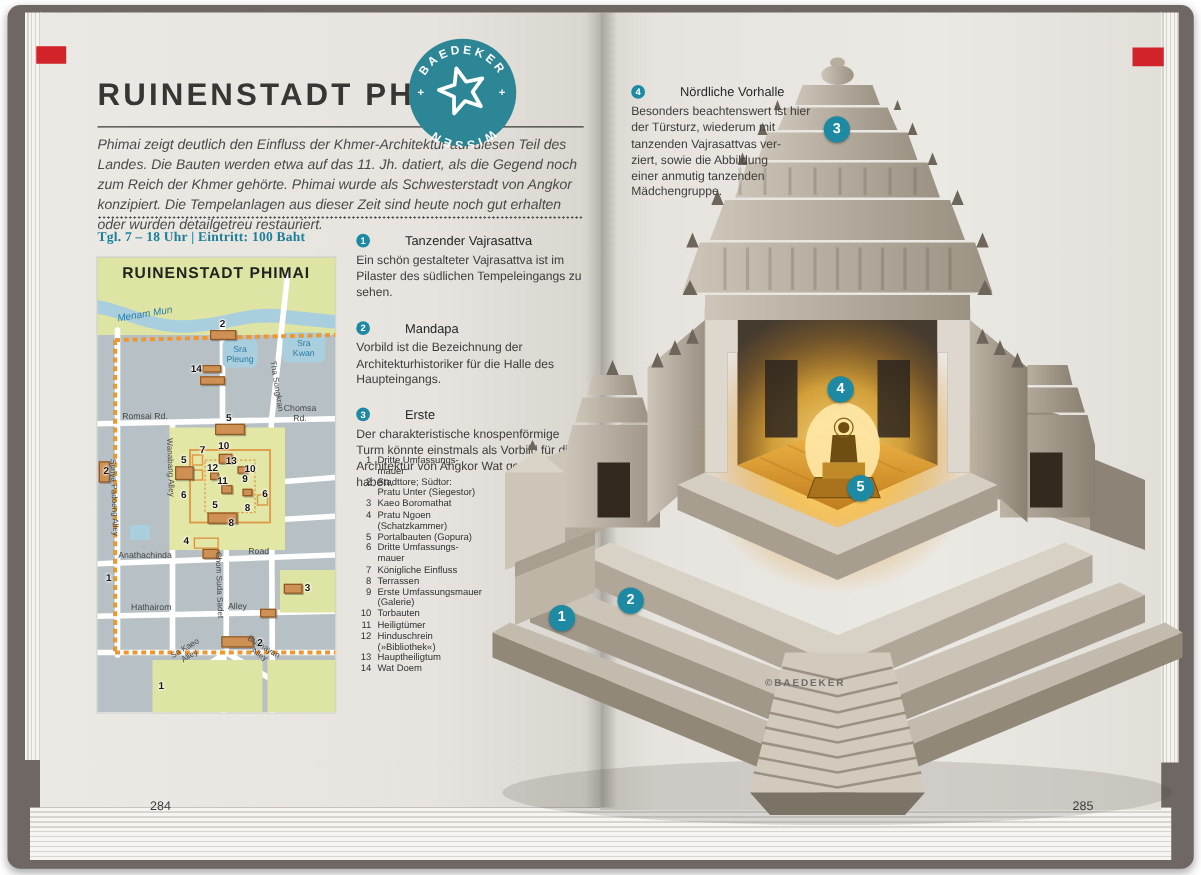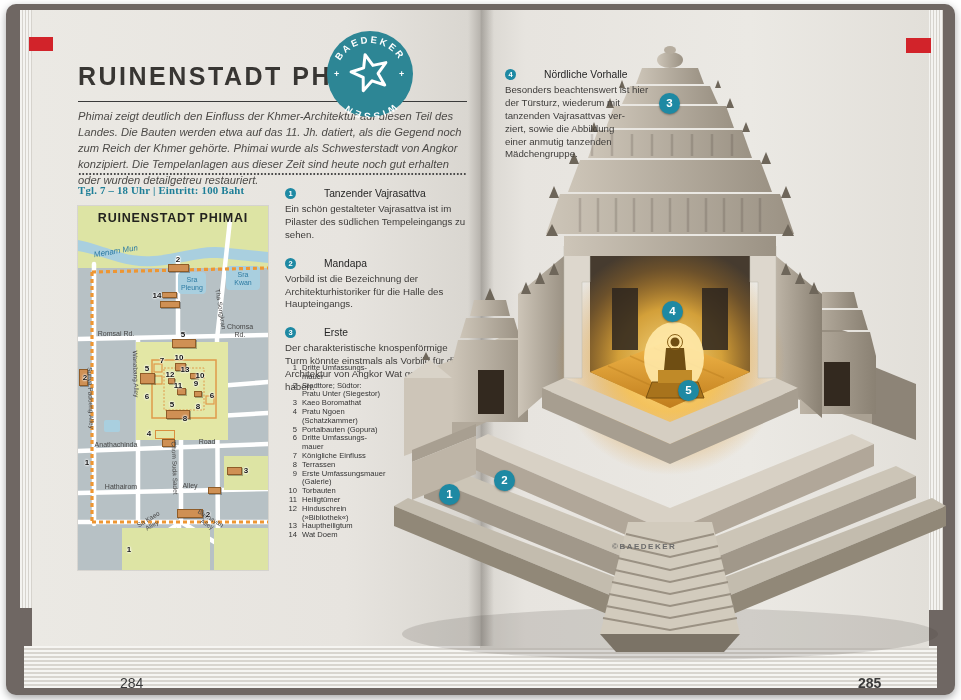--- a/index.html
+++ b/index.html
@@ -65,22 +65,22 @@
   .legend-num{width:12px;text-align:right;margin-right:5px;flex:none;}
   .legend-label{white-space:pre-line;}
 
   
   .illu{position:absolute;left:368px;top:42px;width:584px;height:620px;z-index:1;pointer-events:none;}
   .callout{position:absolute;width:21px;height:21px;border-radius:50%;background:#1e89a3;color:#fff;
     font-size:11.5px;font-weight:700;line-height:21px;text-align:center;z-index:5;
     box-shadow:0 1px 2px rgba(0,0,0,.35);}
   .credit{position:absolute;left:612px;top:542px;font-size:8px;font-weight:700;letter-spacing:1.5px;
     color:#6b6b6b;z-index:2;}
-  .pageno{position:absolute;top:640px;font-size:14px;color:#3a3a3a;z-index:2;margin-top:35px;}
-  .pageno.l{left:120px;} .pageno.r{left:858px;font-weight:bold;}
+  .pageno{position:absolute;top:640px;font-size:10px;color:#3a3a3a;z-index:2;}
+  .pageno.l{left:120px;} .pageno.r{left:858px;}
 </style>
 </head>
 <body>
 
 <div class="photo">
   <div class="cover"></div>
   <div class="edge-left"></div>
   <div class="edge-right"></div>
   <div class="edge-bottom"></div>
   <div class="page-left"></div>

